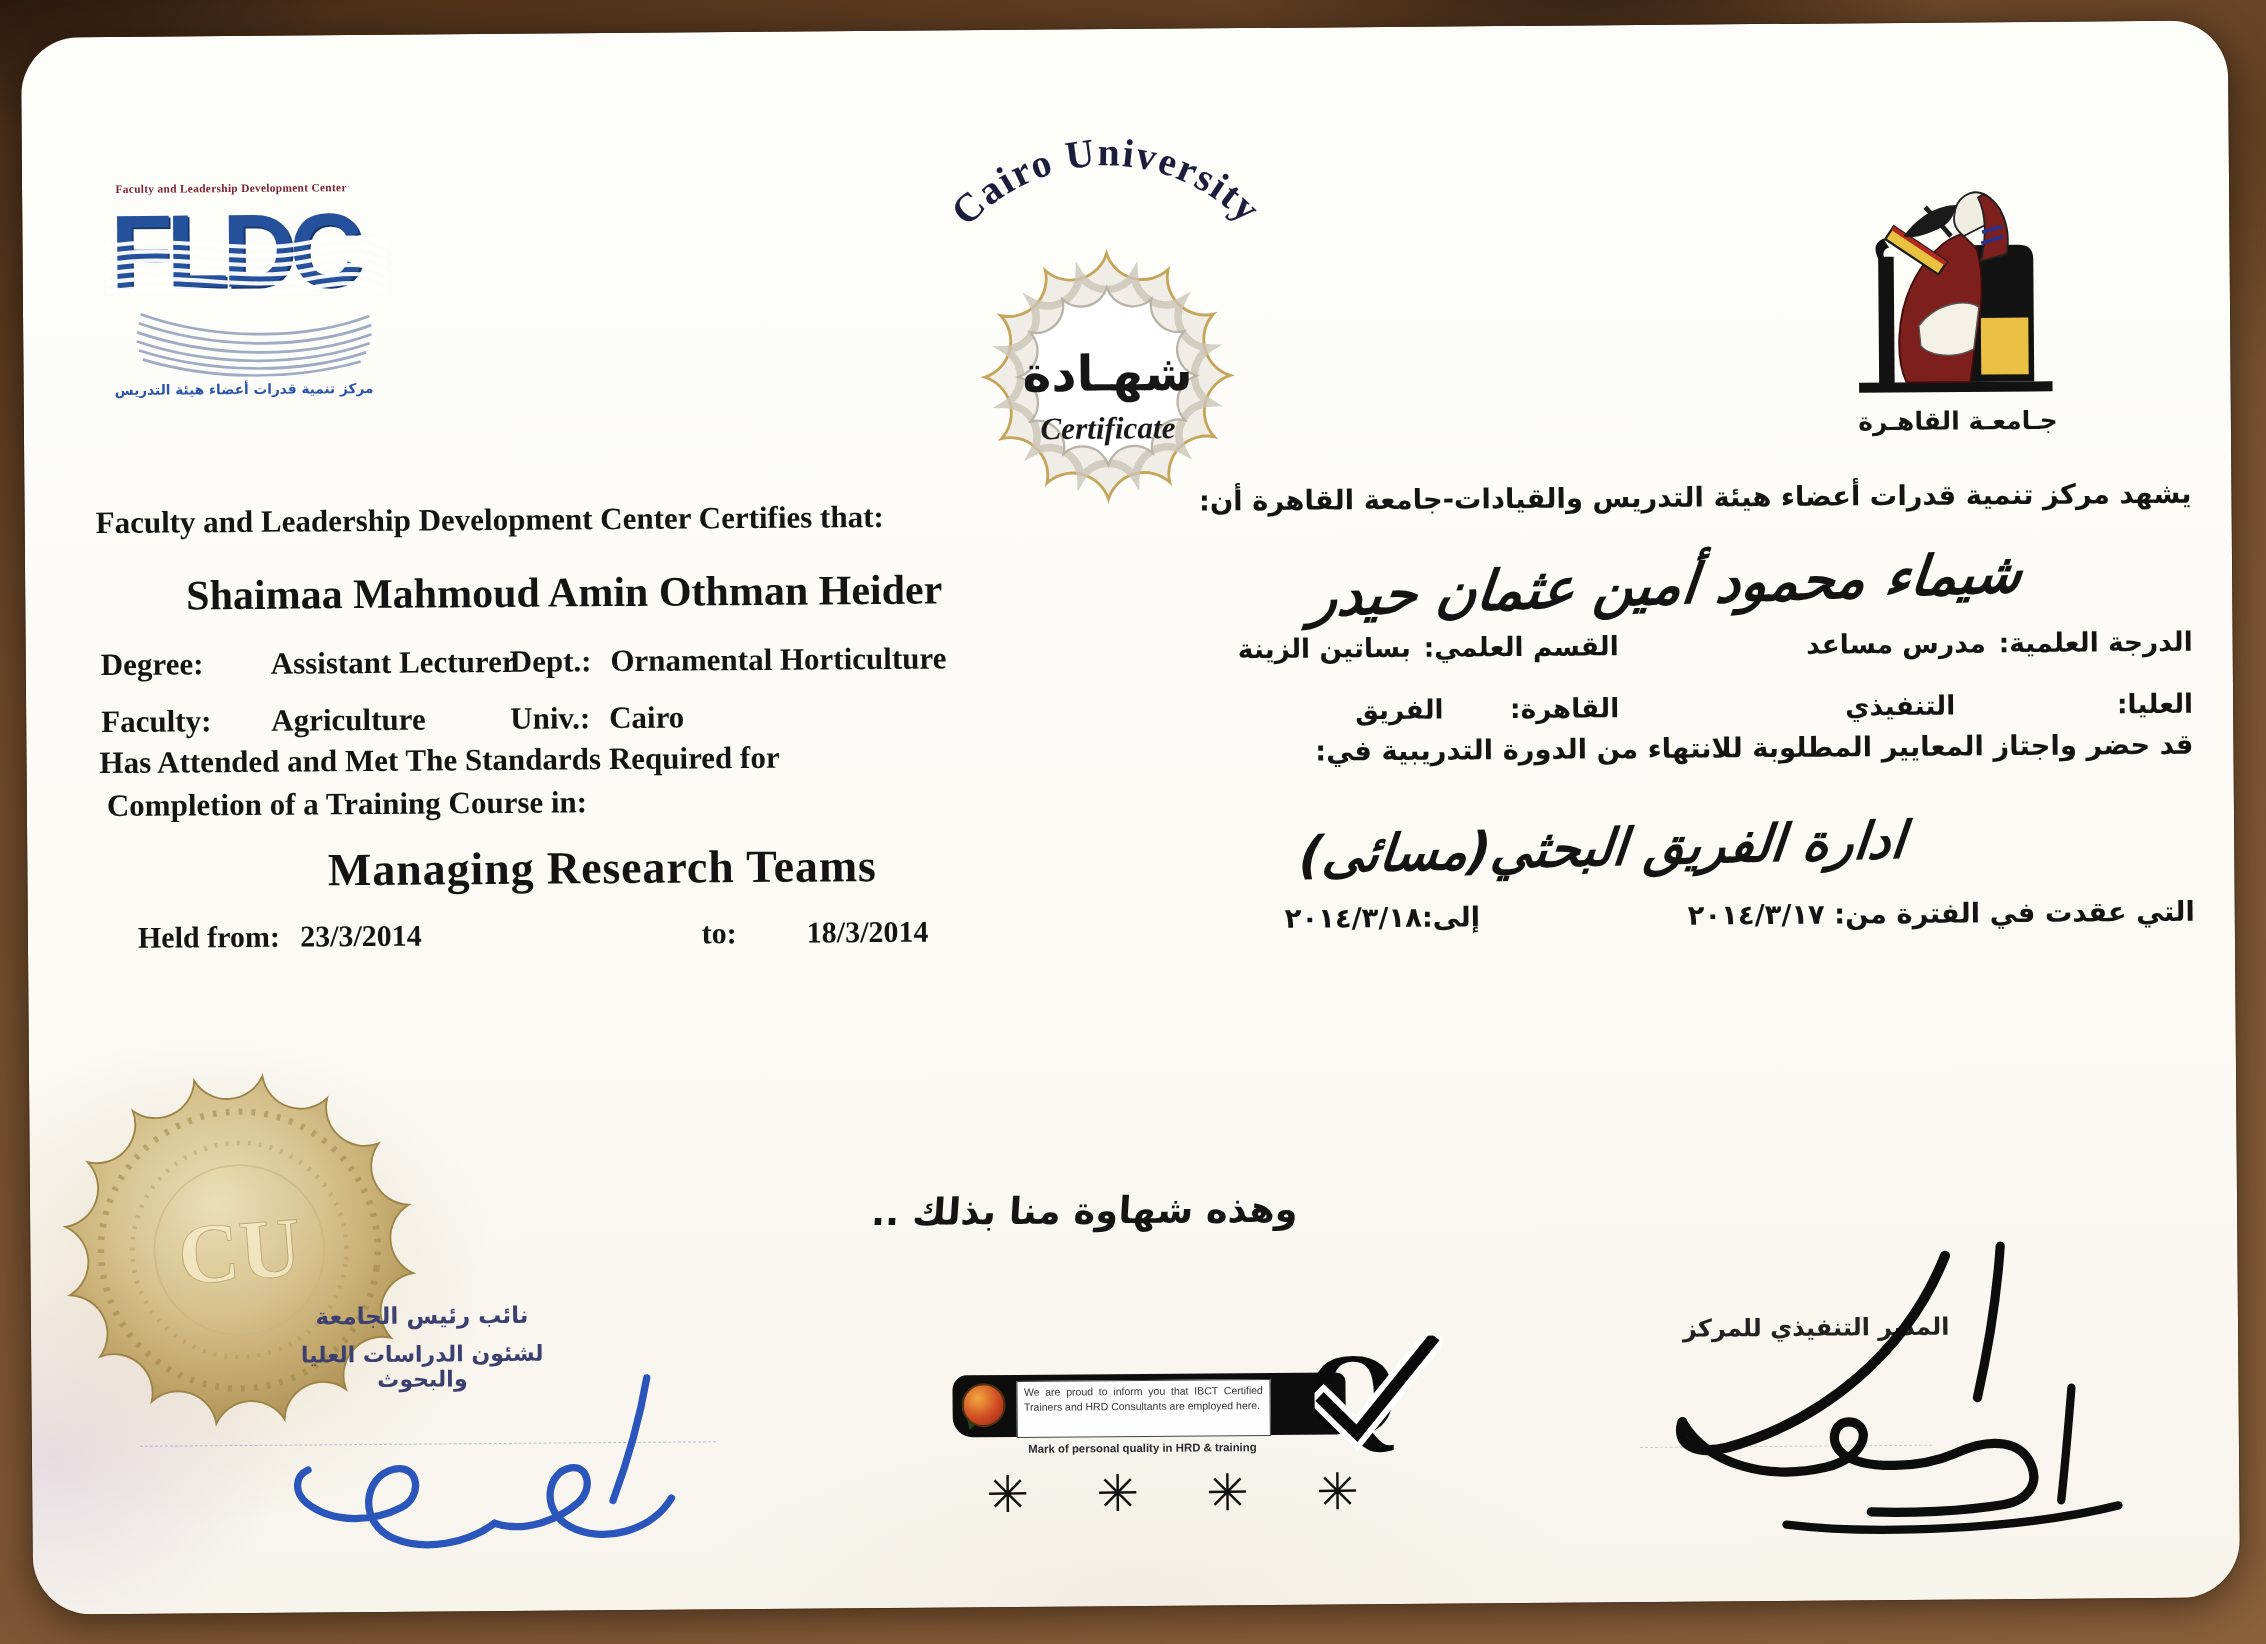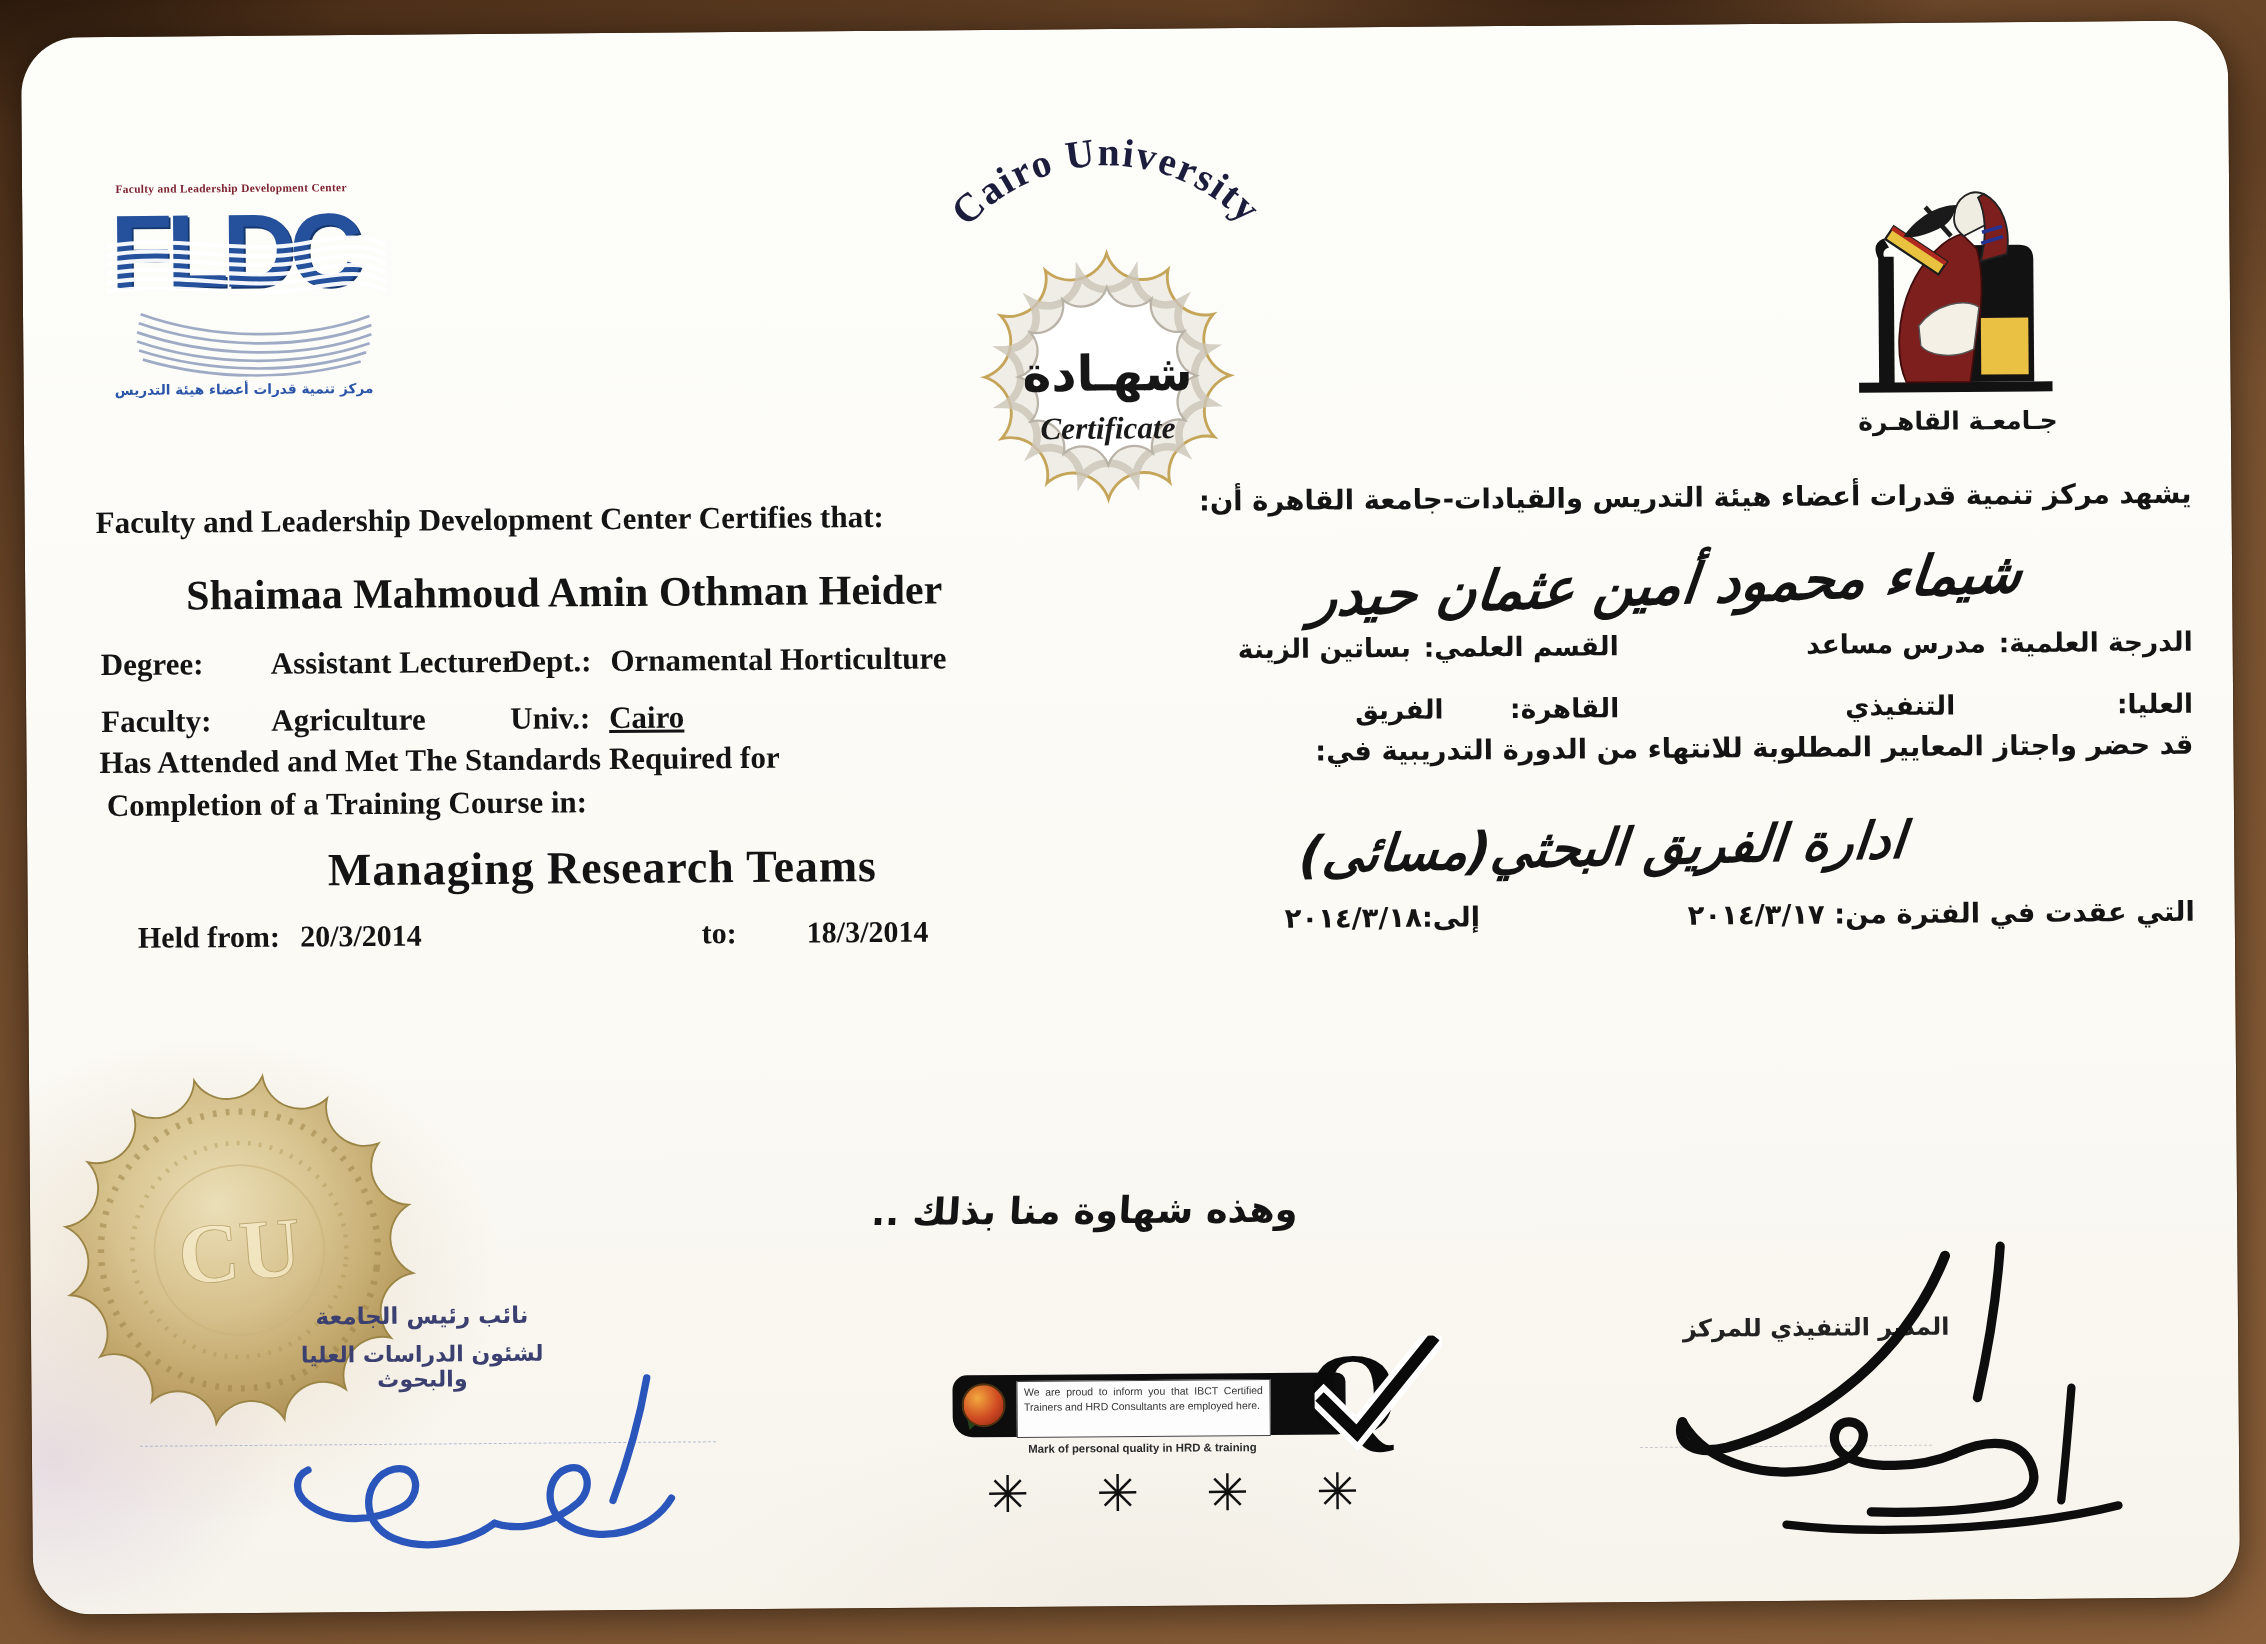--- a/index.html
+++ b/index.html
@@ -175,31 +175,31 @@
     <span>
       <span>Dept.:</span>
       <span style="margin-left:11px;">Ornamental Horticulture</span>
     </span>
   </div>
   <div class="abs en en-row en-row2">
     <span>Faculty:</span>
     <span>Agriculture</span>
     <span>
       <span>Univ.:</span>
-      <span style="margin-left:11px;text-decoration:underline;">Cairo</span>
+      <span style="margin-left:11px;">Cairo</span>
     </span>
   </div>
 
   <div class="abs en en-att1">Has Attended and Met The Standards Required for</div>
   <div class="abs en en-att2">Completion of a Training Course in:</div>
   <div class="abs en en-course">Managing Research Teams</div>
 
   <div class="abs en en-held">
     <span>Held from:</span>
-    <span style="margin-left:12.8px;">20/3/2014</span>
+    <span style="margin-left:12.8px;">23/3/2014</span>
     <span class="gap1"></span>
     <span>to:</span>
     <span class="gap2"></span>
     <span>18/3/2014</span>
   </div>
 
   <div class="abs ar ar-certifies">يشهد مركز تنمية قدرات أعضاء هيئة التدريس والقيادات-جامعة القاهرة أن:</div>
   <div class="abs ar ar-name">شيماء محمود أمين عثمان حيدر</div>
 
   <div class="abs ar ar-fields ar-frow1">

